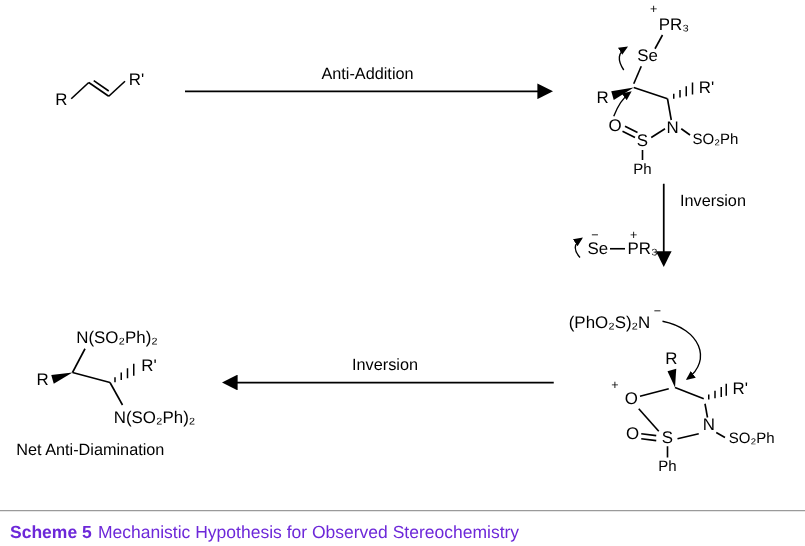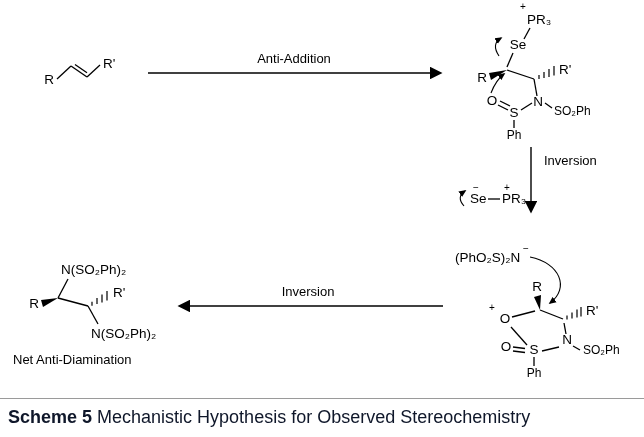--- a/index.html
+++ b/index.html
@@ -14,22 +14,22 @@
   .sub{font-size:12px;}
   .chg{font-size:10px;}
   .lbl{font-size:13px;}
   .net{font-size:13px;}
   .bond{stroke:#000;stroke-width:1.3;fill:none;}
   .rxn{stroke:#000;stroke-width:1.4;fill:none;}
   .curved{stroke:#000;stroke-width:1.1;fill:none;}
   .wedge{fill:#000;stroke:none;}
   .hash{stroke:#000;stroke-width:1.2;fill:none;}
   .caption{
-    margin-top:0;border-top:1px solid #9a9a9a;
-    padding:8px 8px 0 8px;font-size:18px;color:#0f172a;
+    margin-top:10px;border-top:1px solid #9a9a9a;
+    padding:8px 8px 0 8px;font-size:14px;color:#6d28d9;
   }
   .caption b{font-weight:bold;margin-right:5px;}
 </style>
 </head>
 <body>
 
 <div class="figure">
 <svg width="644" height="398" viewBox="0 0 644 398">
   <defs>
     <marker id="ah" viewBox="0 0 10 10" refX="8" refY="5" markerWidth="9" markerHeight="9" orient="auto">

